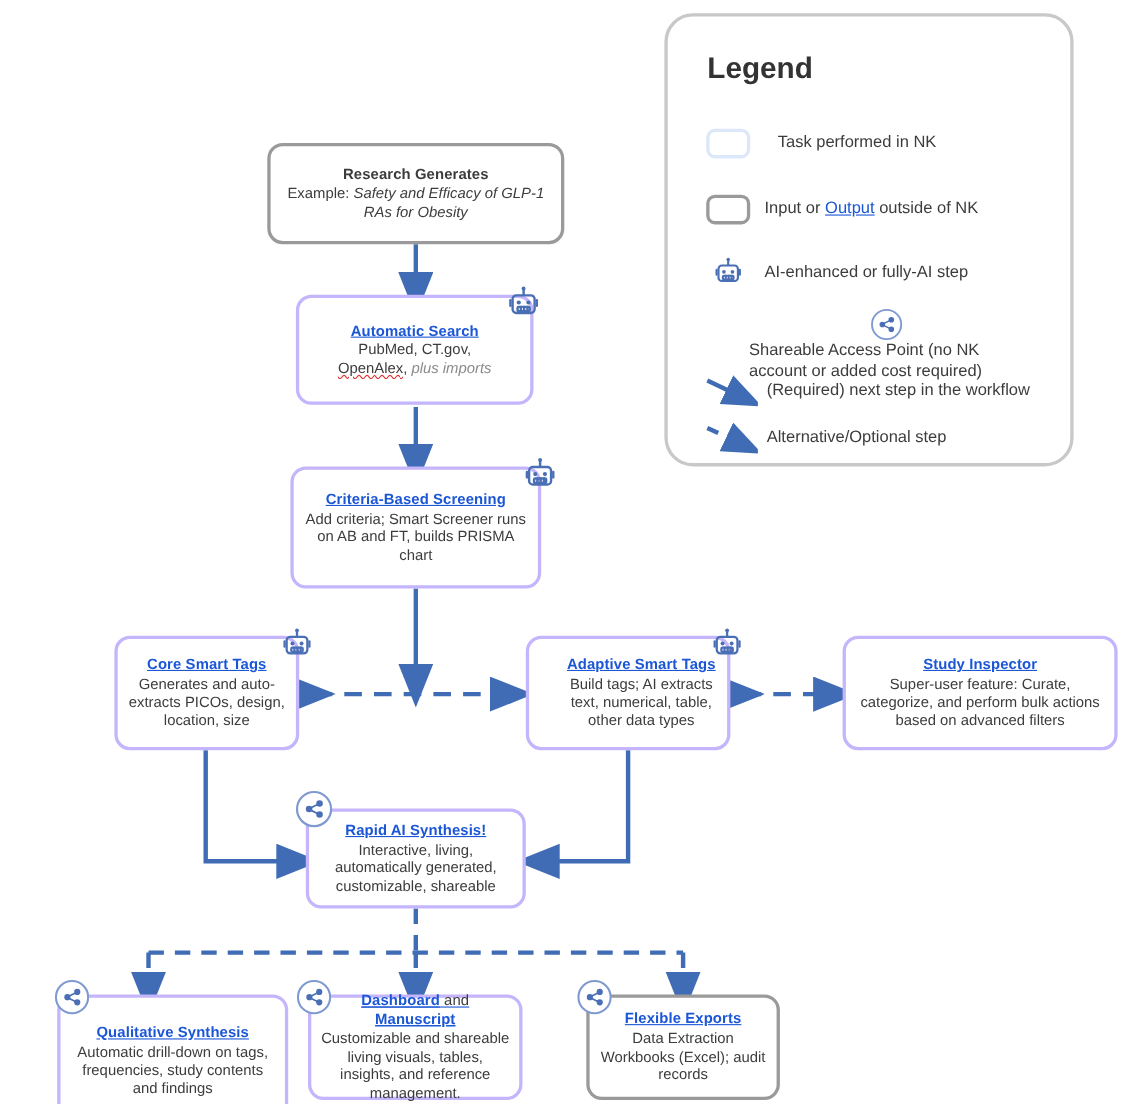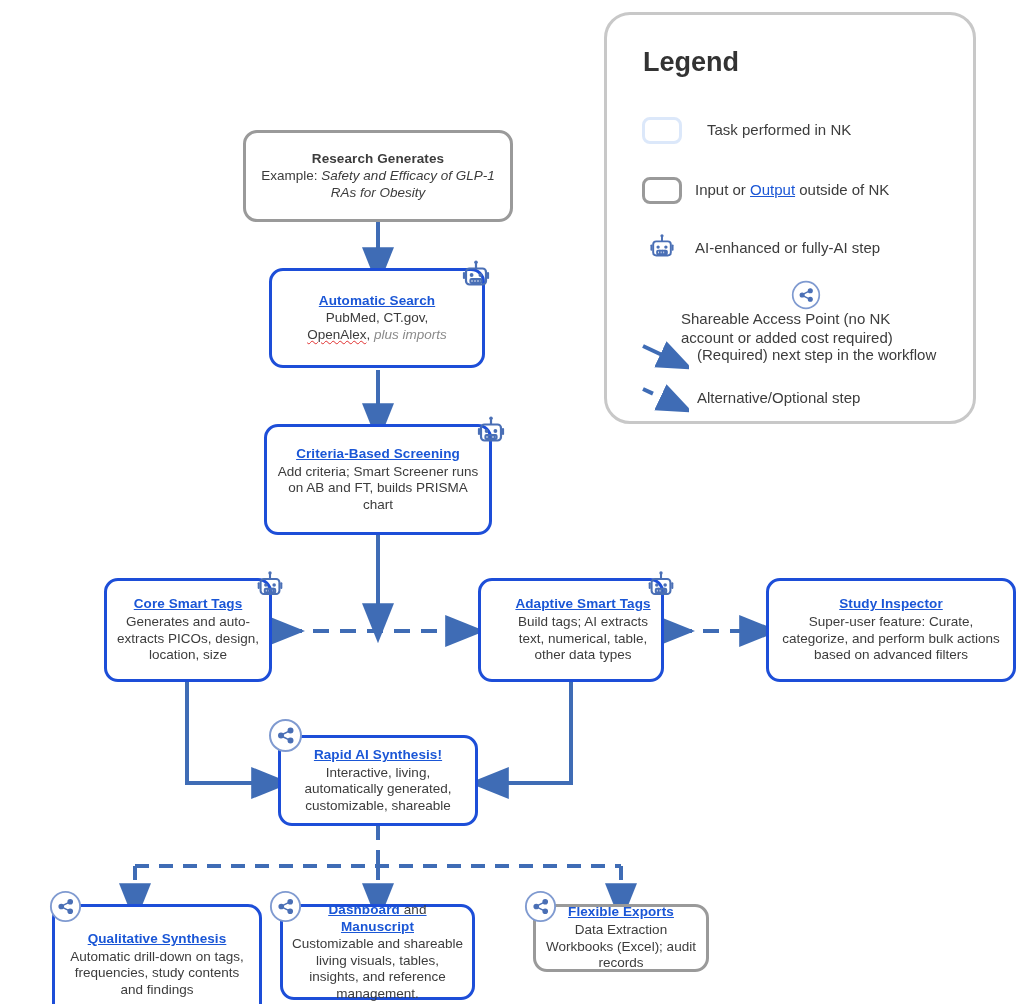--- a/index.html
+++ b/index.html
@@ -12,21 +12,21 @@
   svg.wires{position:absolute;left:0;top:0;width:1024px;height:1004px;pointer-events:none;}
 
   
   .node{
     position:absolute;box-sizing:border-box;
     border-radius:14px;background:#ffffff;
     display:flex;flex-direction:column;align-items:center;justify-content:center;
     text-align:center;padding:6px 8px;
     z-index:3;
   }
-  .node.nk{border:3px solid #1d4ed8;}
+  .node.nk{border:3px solid #c4b5fd;}
   .node.ext{border:3px solid #9a9a9a;}
   .node .ttl{
     font-size:13.5px;font-weight:bold;color:#1a56d6;
     text-decoration:underline;line-height:1.25;margin-bottom:1px;
     letter-spacing:.1px;
   }
   .node .ttl.plain{color:#3c3c3c;text-decoration:none;}
   .node .body{font-size:13.5px;line-height:1.22;color:#3c3c3c;}
   .node .body i{font-style:italic;}
   .node .body .muted{color:#8a8a8a;font-style:italic;}
@@ -248,21 +248,21 @@
       <g stroke="#4a6fb5" stroke-width="1.6" fill="#4a6fb5">
         <circle cx="22.5" cy="12.5" r="2.2"></circle>
           <circle cx="22.5" cy="22.5" r="2.2"></circle>
           <circle cx="13" cy="17.5" r="2.2"></circle>
         <line x1="14.8" y1="16.3" x2="20.7" y2="13.4"></line>
           <line x1="14.8" y1="18.7" x2="20.7" y2="21.6"></line>
       </g>
     </svg>
   </div>
 
-  <div class="node ext" style="left:533px;top:904px;width:176px;height:68px;text-align:center;">
+  <div class="node ext" style="left:533px;top:904px;width:176px;height:96px;text-align:center;">
     <div class="ttl">Flexible Exports</div>
     <div class="body">Data Extraction Workbooks (Excel); audit records</div>
   </div>
   <div class="badge" style="left:524px;top:890px;">
     <svg width="33" height="33" viewBox="0 0 35 35">
       <circle cx="17.5" cy="17.5" r="15.5" fill="#fff" stroke="#7f9ad0" stroke-width="2"></circle>
       <g stroke="#4a6fb5" stroke-width="1.6" fill="#4a6fb5">
         <circle cx="22.5" cy="12.5" r="2.2"></circle>
           <circle cx="22.5" cy="22.5" r="2.2"></circle>
           <circle cx="13" cy="17.5" r="2.2"></circle>

